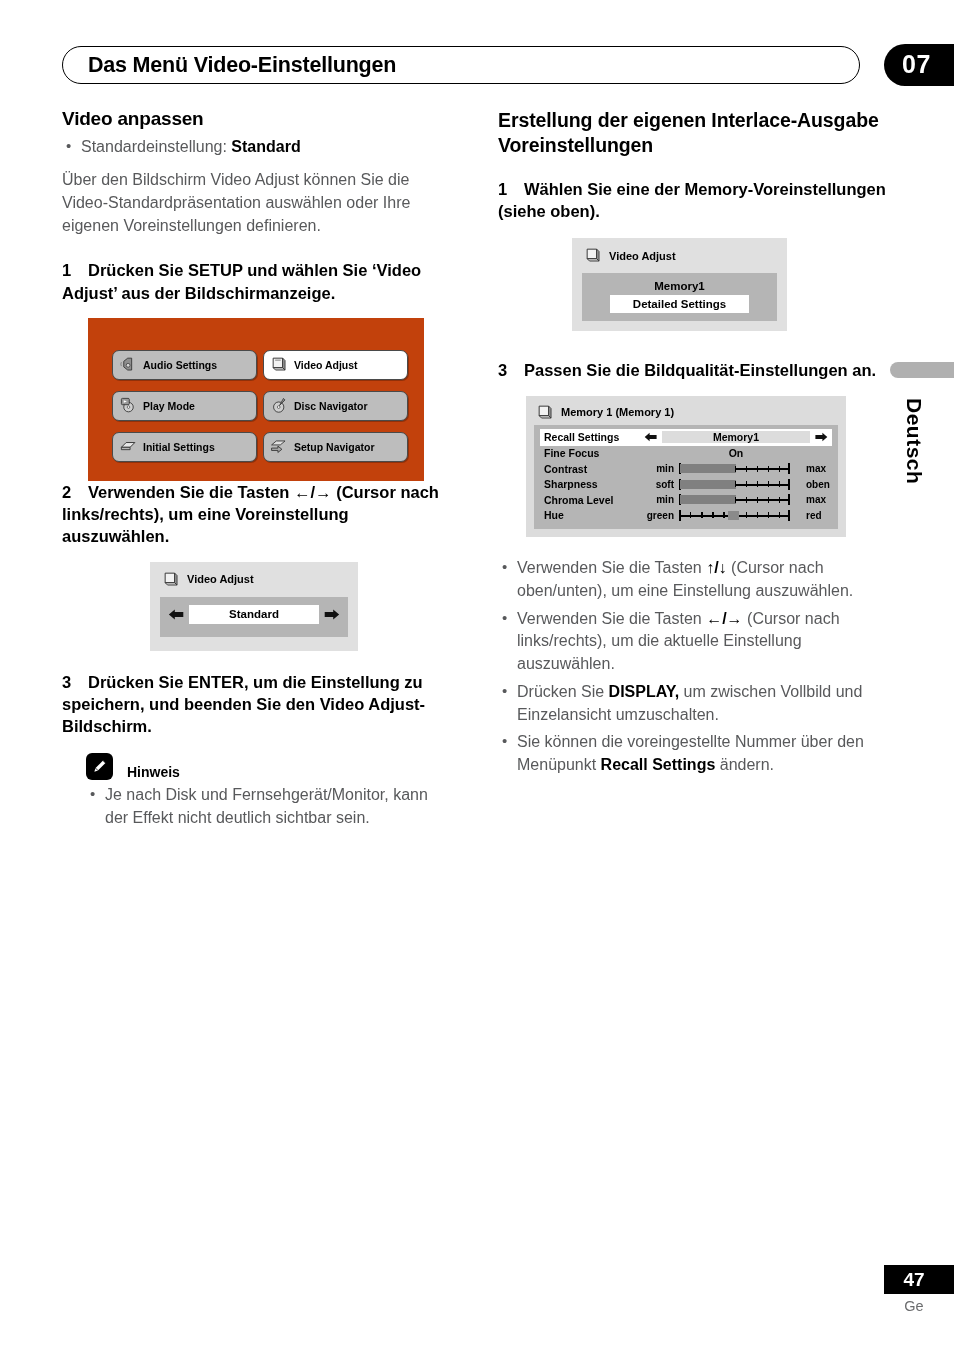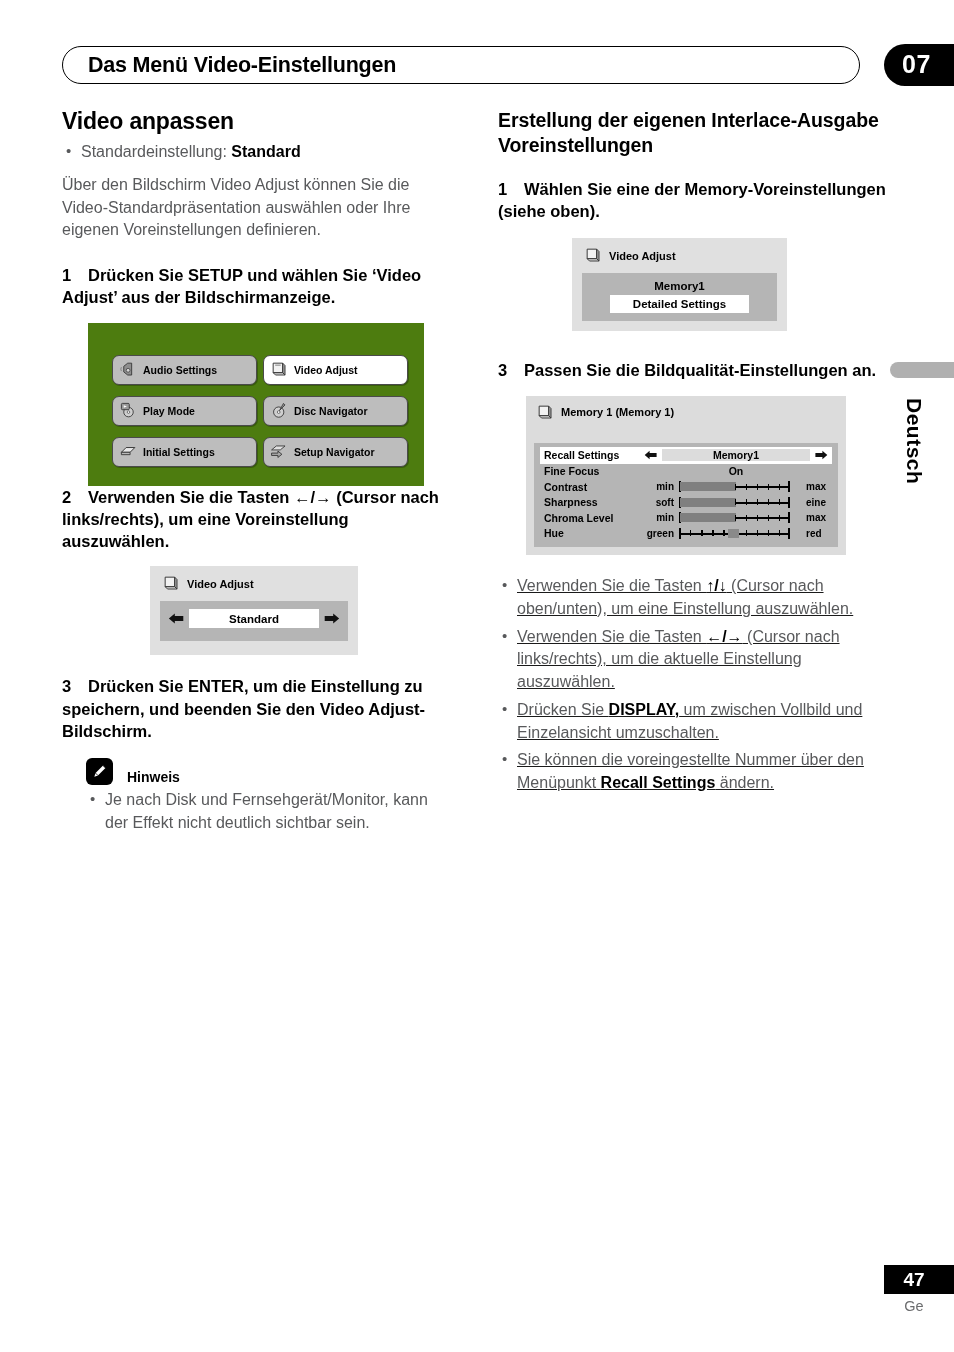--- a/index.html
+++ b/index.html
@@ -42,21 +42,21 @@
     text-align: left;
     padding: 6px 0 0 18px;
     letter-spacing: 0.5px;
   }
 
   
   .col-left  { position: absolute; left: 62px;  top: 108px; width: 390px; }
   .col-right { position: absolute; left: 498px; top: 108px; width: 390px; }
 
   h1.section {
-    font-size: 23px; font-weight: bold; color: #000;
+    font-size: 19px; font-weight: bold; color: #000;
     margin: 0 0 6px 0; letter-spacing: -0.2px; line-height: 1.18;
   }
   h2.subsection {
     font-size: 19.5px; font-weight: bold; color: #000;
     margin: 0 0 20px 0; line-height: 1.28; letter-spacing: -0.1px;
   }
   p.body {
     font-size: 16px; line-height: 1.42;
     color: #58595b; margin: 0 0 8px 0; font-weight: 300;
   }
@@ -76,21 +76,21 @@
     content: "\2022"; position: absolute; left: 4px; top: -1px;
     color: #58595b; font-size: 15px;
   }
   ul.bullets li b { color: #000; font-weight: bold; }
   .defn-list li { margin-bottom: 3px; }
 
   
   .osd-menu {
     position: relative;
     width: 336px; height: 163px;
-    background: #4d7c0f;
+    background: #c2410c;
     margin: 8px 0 0 26px;
   }
   .osd-menu-grid {
     position: absolute; left: 24px; top: 32px;
     display: grid; grid-template-columns: 145px 145px;
     grid-gap: 11px 6px;
   }
   .menu-btn {
     width: 145px; height: 30px;
     background: #bdbdbd;
@@ -385,21 +385,21 @@
       <div class="osd-sub">Memory1</div>
       <div class="osd-white-bar">Detailed Settings</div>
     </div>
   </div>
 
   <div class="step" style="margin-top:28px;">
     <span class="num">3</span><span>Passen Sie die Bildqualität-Einstellungen an.</span>
   </div>
 
   <div class="osd-detail" style="margin:14px 0 0 28px;">
-    <div class="osd-head" style="margin-bottom:21px;">
+    <div class="osd-head" style="margin-bottom:3px;">
       <svg class="mi" viewBox="0 0 24 24">
         <path d="M4 4 L16 4 L16 16 L4 16 Z" fill="#f2f2f2" stroke="#333" stroke-width="1.2"></path>
         <path d="M16 4 L19 7 L19 19 L16 16 Z" fill="#9a9a9a" stroke="#333" stroke-width="1.1"></path>
         <path d="M4 16 L16 16 L19 19 L7 19 Z" fill="#c9c9c9" stroke="#333" stroke-width="1.1"></path>
       </svg>
       <span class="lbl">Memory 1 (Memory 1)</span>
     </div>
 
     <div class="det-body">
 
@@ -448,21 +448,21 @@
             <div class="sl-mid"></div>
             <div class="sl-end l"></div>
             <div class="sl-end r"></div>
             <div class="sl-fill" style="width:50%;"></div>
             <div class="sl-tick" style="left:50%;"></div>
             <div class="sl-tick" style="left:60%;"></div>
             <div class="sl-tick" style="left:70%;"></div>
             <div class="sl-tick" style="left:80%;"></div>
             <div class="sl-tick" style="left:90%;"></div>
           </div>
-          <div class="sl-cap right">eine</div>
+          <div class="sl-cap right">oben</div>
         </div>
       </div>
 
       <div class="det-row">
         <div class="det-name">Chroma Level</div>
         <div class="slider-wrap">
           <div class="sl-cap">min</div>
           <div class="sl-track">
             <div class="sl-mid"></div>
             <div class="sl-end l"></div>
@@ -496,21 +496,21 @@
             <div class="sl-tick" style="left:80%;"></div>
             <div class="sl-tick" style="left:90%;"></div>
           </div>
           <div class="sl-cap right">red</div>
         </div>
       </div>
 
     </div>
   </div>
 
-  <ul class="bullets" style="margin-top:20px;text-decoration:underline;">
+  <ul class="bullets" style="margin-top:20px;">
     <li>
       <span>Verwenden Sie die Tasten </span><b>↑/↓</b><span> (Cursor nach oben/unten), um eine Einstellung auszuwählen.</span>
     </li>
     <li>
       <span>Verwenden Sie die Tasten </span><b>←/→</b><span> (Cursor nach links/rechts), um die aktuelle Einstellung auszuwählen.</span>
     </li>
     <li>
       <span>Drücken Sie </span><b>DISPLAY,</b><span> um zwischen Vollbild und Einzelansicht umzuschalten.</span>
     </li>
     <li>

